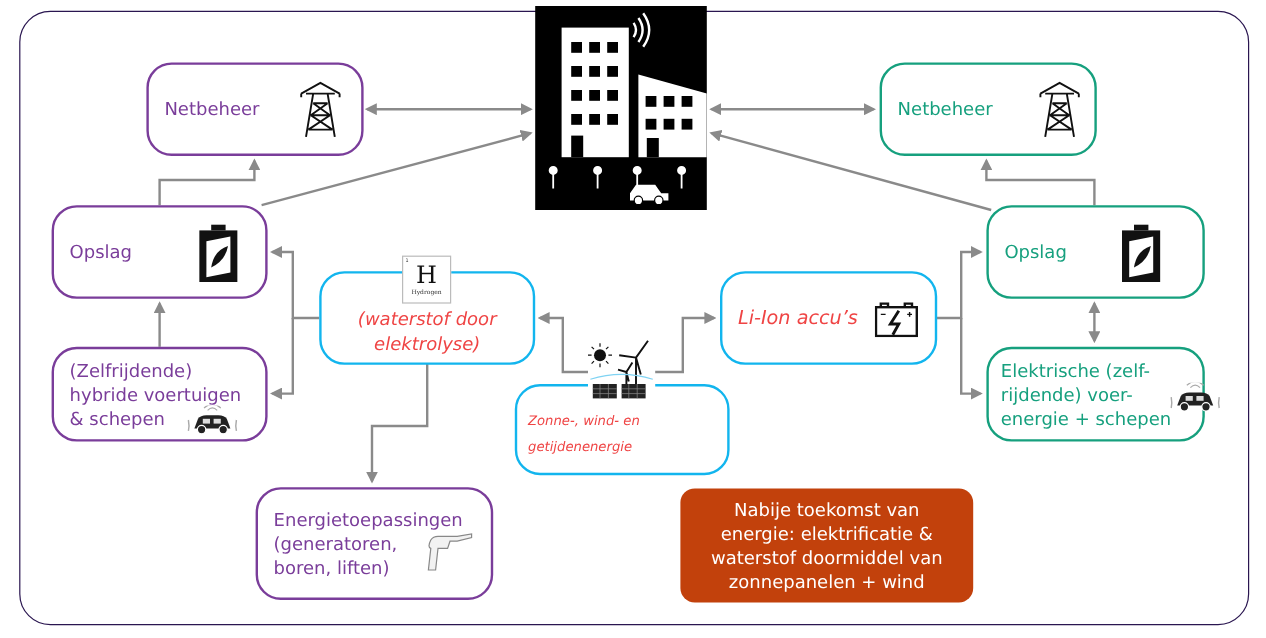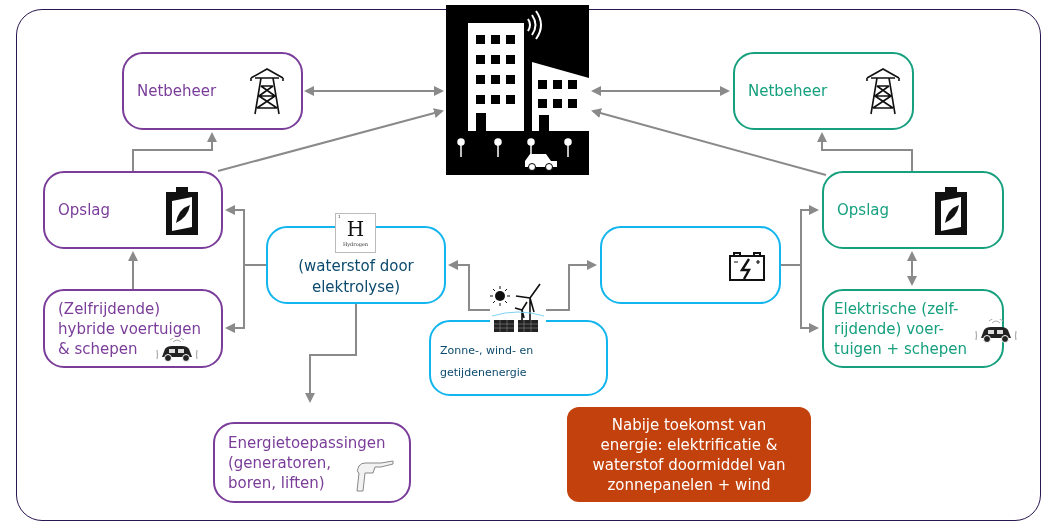--- a/index.html
+++ b/index.html
@@ -5,21 +5,21 @@
   html, body { margin: 0; padding: 0; background: #ffffff; }
   body { width: 1055px; height: 532px; position: relative; overflow: hidden;
          font-family: "DejaVu Sans", sans-serif; }
   .frame { position: absolute; left: 16px; top: 9px; width: 1025px; height: 512px;
            border: 1.5px solid #2a1650; border-radius: 26px; box-sizing: border-box; }
   #connectors { position: absolute; left: 0; top: 0; width: 1055px; height: 532px; }
   .box { position: absolute; box-sizing: border-box; border: 2px solid; border-radius: 21px;
          background: #fff; display: flex; align-items: center; }
   .purple { border-color: #7a3d9a; color: #7a3d9a; }
   .teal { border-color: #16a07e; color: #16a07e; }
-  .cyan { border-color: #12b5ee; color: #0c4a6e; }
+  .cyan { border-color: #12b5ee; color: #ef4444; font-style: italic; }
   .label { font-size: 15px; line-height: 20px; padding-left: 13px; white-space: pre-line; }
   .center-label { font-size: 15px; line-height: 21px; text-align: center; width: 100%; white-space: pre-line; }
   .icon { position: absolute; }
   .note { position: absolute; left: 567px; top: 407px; width: 244px; height: 95px;
           background: #c2410c; color: #fff; border-radius: 12px; display: flex; align-items: center;
           justify-content: center; text-align: center; font-size: 15px; line-height: 20px; white-space: pre-line; }
   .city { position: absolute; left: 446px; top: 5px; width: 143px; height: 170px; background: #000; }
   .htile { position: absolute; left: 335px; top: 213px; width: 41px; height: 40px; background: #fff;
            border: 1px solid #bbb; box-sizing: border-box; text-align: center; }
   .htile .sym { font-family: "DejaVu Serif", serif; font-size: 20px; line-height: 24px; color: #111; display:block; margin-top:3px;}
@@ -148,21 +148,21 @@
       <path d="M2,12 q1,5 0,9 M42,12 q-1,5 0,9" stroke="#aaa" fill="none" stroke-width="1.2"></path>
       <path d="M7,19 l3,-8 q2,-3 7,-3 h10 q5,0 7,3 l3,8 z" fill="#222"></path>
       <circle cx="13" cy="20" r="3.5" fill="#222" stroke="#fff"></circle>
         <circle cx="31" cy="20" r="3.5" fill="#222" stroke="#fff"></circle>
       <rect x="14" y="11" width="6" height="4" fill="#ddd"></rect>
         <rect x="23" y="11" width="6" height="4" fill="#ddd"></rect>
     </svg>
   </span>
 </div>
 
-<div class="box purple" style="left:213px;top:422px;width:198px;height:81px;">
+<div class="box purple" style="left:213px;top:406px;width:198px;height:94px;">
   <span class="label">Energietoepassingen
 (generatoren,
 boren, liften)</span>
   <span class="icon" style="left:140px;top:36px;">
     <svg width="40" height="34" viewBox="0 0 40 34" fill="#f2f2f2" stroke="#888" stroke-width="1">
       <path d="M4,6 q2,-3 6,-3 h16 l12,-2 v3 l-12,3 h-6 l-2,6 h-8 l-2,18 h-6 l2,-18 q-3,-1 0,-7 z"></path>
     </svg>
   </span>
 </div>
 
@@ -193,20 +193,21 @@
     <path d="M2,34 q26,-8 52,0" stroke="#7fd3f3" fill="none"></path>
     <rect x="4" y="38" width="20" height="12" fill="#222"></rect>
       <rect x="28" y="38" width="20" height="12" fill="#222"></rect>
     <g stroke="#888" stroke-width="0.6">
         <path d="M4,42 h20 M4,46 h20 M28,42 h20 M28,46 h20 M10,38 v12 M17,38 v12 M34,38 v12 M41,38 v12"></path>
       </g>
   </svg>
 </span>
 
 <div class="box cyan" style="left:600px;top:226px;width:181px;height:78px;">
+  <span class="label" style="font-size:16px;">Li-Ion accu’s</span>
   <span class="icon" style="left:127px;top:23px;">
     <svg width="36" height="30" viewBox="0 0 36 30" fill="none" stroke="#111" stroke-width="2">
       <rect x="1" y="5" width="34" height="24"></rect>
       <path d="M5,5 v-3 h6 v3 M25,5 v-3 h6 v3"></path>
       <path d="M20,8 L13,19 h7 L15,28" stroke-width="2.4"></path>
       <path d="M5,11 h4 M27,11 h4 M29,9 v4" stroke-width="1.2"></path>
     </svg>
   </span>
 </div>
 
@@ -227,21 +228,21 @@
       <rect x="0" y="5" width="32" height="43" fill="#111"></rect>
       <polygon points="6,14 26,10 26,40 6,44" fill="#fff"></polygon>
       <path d="M10,36 q2,-14 14,-18 q-2,12 -14,18 z" fill="#111"></path>
     </svg>
   </span>
 </div>
 
 <div class="box teal" style="left:822px;top:289px;width:182px;height:79px;">
   <span class="label" style="padding-left:10px;">Elektrische (zelf-
 rijdende) voer-
-tuigen + schepen</span>
+energie + schepen</span>
   <span class="icon" style="left:150px;top:28px;">
     <svg width="44" height="24" viewBox="0 0 44 24">
       <path d="M18,4 q4,-4 8,0 M15,2 q7,-6 14,0" stroke="#aaa" fill="none" stroke-width="1"></path>
       <path d="M2,12 q1,5 0,9 M42,12 q-1,5 0,9" stroke="#aaa" fill="none" stroke-width="1.2"></path>
       <path d="M7,19 l3,-8 q2,-3 7,-3 h10 q5,0 7,3 l3,8 z" fill="#222"></path>
       <circle cx="13" cy="20" r="3.5" fill="#222" stroke="#fff"></circle>
         <circle cx="31" cy="20" r="3.5" fill="#222" stroke="#fff"></circle>
       <rect x="14" y="11" width="6" height="4" fill="#ddd"></rect>
         <rect x="23" y="11" width="6" height="4" fill="#ddd"></rect>
     </svg>

